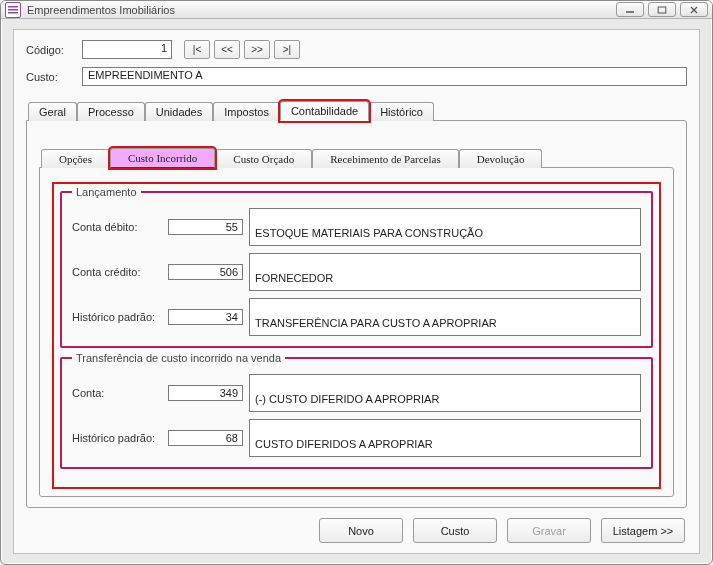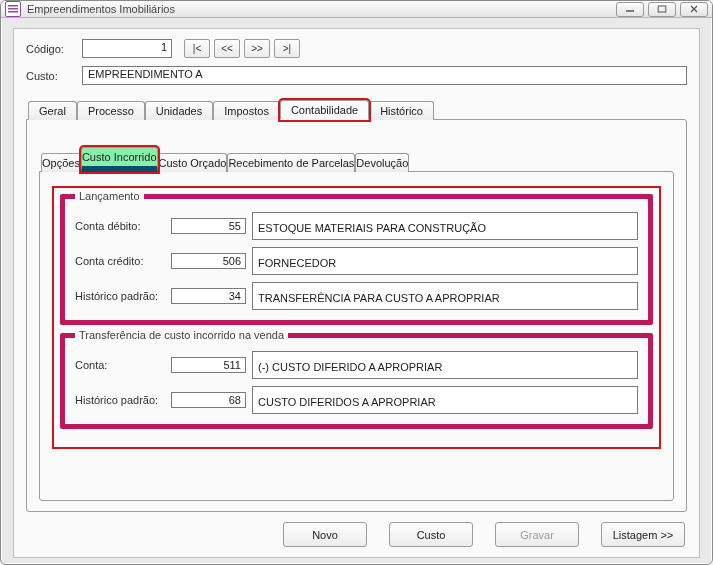--- a/index.html
+++ b/index.html
@@ -141,28 +141,29 @@
 
   .subtabs {
     display: flex;
     align-items: flex-end;
     padding-left: 2px;
   }
   .subtab {
     border: 1px solid #9c9c9c;
     border-bottom: none;
     background: linear-gradient(#fdfdfd,#ececec);
-    padding: 3px 0;
+    padding: 3px 17px;
     border-radius: 3px 3px 0 0;
     position: relative;
     top: 1px;
+    font-family: Liberation Serif, serif;
   }
   .subtab.active {
-    background: #86efac;
-    border-bottom: 6px solid #0c4a6e;
+    background: #f0abfc;
+    border-bottom: 1px solid #0c4a6e;
     z-index: 2;
     margin-top: 16px;
   }
   .subtab.hl-red {
     box-shadow: 0 0 0 2px #d01616;
     z-index: 3;
   }
   .subtab-body {
     border: 1px solid #9c9c9c;
     background: #fafafa;
@@ -170,47 +171,47 @@
     padding: 14px 12px 30px 12px;
     height: 330px;
   }
 
   .red-panel {
     border: 2px solid #d01616;
     padding: 2px 6px 14px 6px;
   }
 
   fieldset.group {
-    border: 5px solid #be185d;
+    border: 2px solid #be185d;
     border-radius: 2px;
     margin: 0 0 4px 0;
     padding: 10px 10px 10px 10px;
   }
   fieldset.group legend {
     padding: 0 4px;
     color: #444;
   }
   .grow { display:flex; align-items:center; margin-bottom:7px; gap:6px; }
   .grow:last-child { margin-bottom: 0; }
   .glabel { width: 90px; color:#333; }
   .numfield {
     width: 75px; height: 16px;
     border: 1px solid #7a7a7a; background: #fff;
     text-align: right; padding: 1px 4px;
   }
   .txtfield {
-    flex: 1; height: 28px;
+    flex: 1; height: 36px;
     border: 1px solid #7a7a7a; background: #fff;
-    padding: 9px 5px;
+    padding: 18px 5px;
   }
 
   .footer-btns {
     display: flex;
     justify-content: flex-end;
-    gap: 22px;
+    gap: 10px;
     padding: 10px 2px 0 2px;
     text-align: right;
   }
   .btn {
     width: 84px; height: 25px;
     border: 1px solid #9a9a9a;
     border-radius: 3px;
     background: linear-gradient(#fdfdfd,#ececec);
     display:flex; align-items:center; justify-content:center;
     color:#222;
@@ -305,21 +306,21 @@
                 <div class="numfield">34</div>
                 <div class="txtfield">TRANSFERÊNCIA PARA CUSTO A APROPRIAR</div>
               </div>
             </fieldset>
 
             <fieldset class="group">
               <legend>Transferência de custo incorrido na venda</legend>
 
               <div class="grow">
                 <div class="glabel">Conta:</div>
-                <div class="numfield">511</div>
+                <div class="numfield">349</div>
                 <div class="txtfield">(-) CUSTO DIFERIDO A APROPRIAR</div>
               </div>
               <div class="grow">
                 <div class="glabel">Histórico padrão:</div>
                 <div class="numfield">68</div>
                 <div class="txtfield">CUSTO DIFERIDOS A APROPRIAR</div>
               </div>
             </fieldset>
 
           </div>

